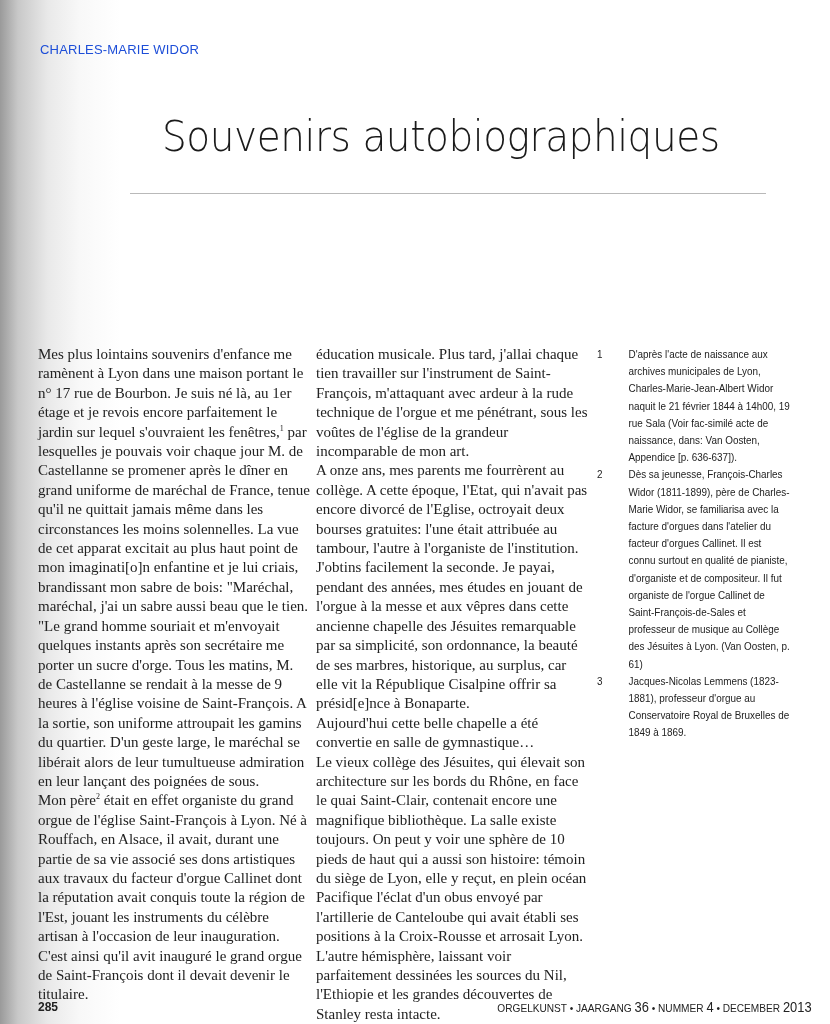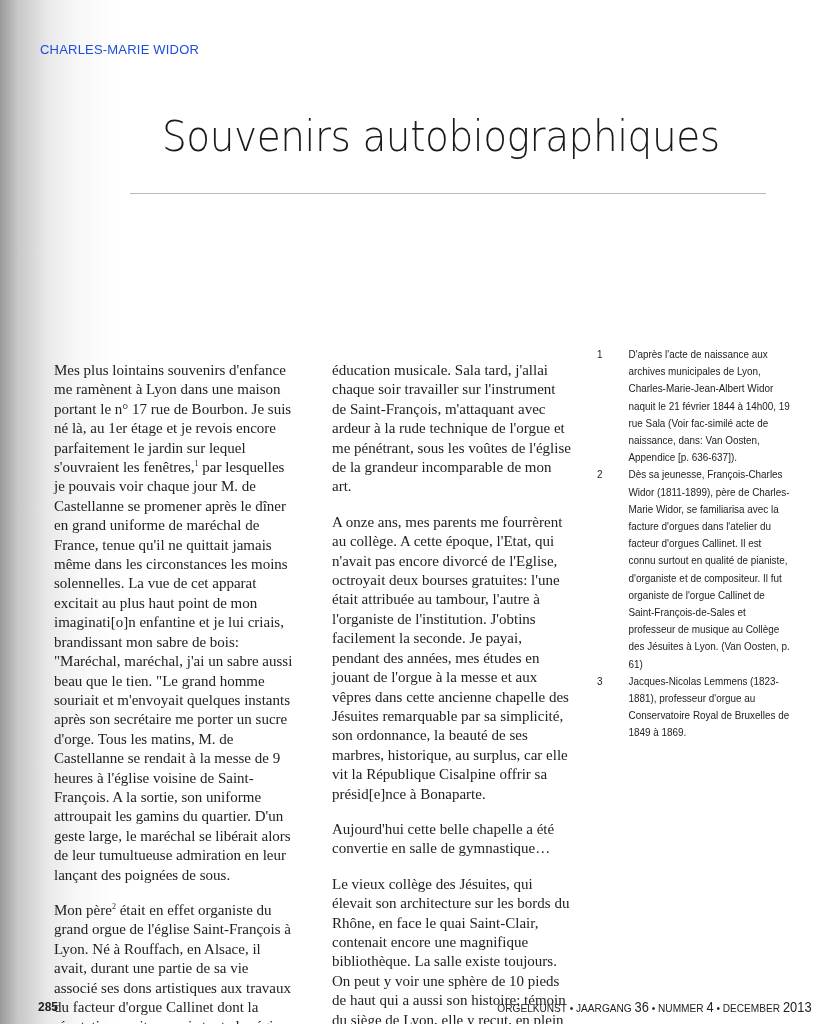--- a/index.html
+++ b/index.html
@@ -27,21 +27,21 @@
     transform: scaleX(0.93); transform-origin: left top;
   }
   .title-rule {
     position: absolute; left: 130px; top: 193px; width: 636px; height: 1px;
     background: #b9b9b9;
   }
   .col {
     position: absolute; top: 345px;
     font-size: 15px; line-height: 19.4px; color: #222;
   }
-  .col p { margin: 16px; }
+  .col p { margin: 0; }
   .col-1 { left: 38px; width: 272px; }
   .col-2 { left: 316px; width: 272px; }
   .notes {
     position: absolute; left: 597px; top: 346px; width: 215px;
     font-family: "Liberation Sans", sans-serif; font-size: 11px; line-height: 17.2px;
     color: #222;
     transform: scaleX(0.9); transform-origin: left top;
   }
   .note { display: flex; }
   .note-num { width: 35px; flex: none; }
@@ -68,21 +68,21 @@
 <h1 class="title" style="margin:0;">Souvenirs autobiographiques</h1>
 <div class="title-rule"></div>
 
 <div class="col col-1">
   <p><span>Mes plus lointains souvenirs d'enfance me ramènent à Lyon dans une maison portant le n° 17 rue de Bourbon. Je suis né là, au 1er étage et je revois encore parfaitement le jardin sur lequel s'ouvraient les fenêtres,</span><sup>1</sup><span> par lesquelles je pouvais voir chaque jour M. de Castellanne se promener après le dîner en grand uniforme de maréchal de France, tenue qu'il ne quittait jamais même dans les circonstances les moins solennelles. La vue de cet apparat excitait au plus haut point de mon imaginati[o]n enfantine et je lui criais, brandissant mon sabre de bois: "Maréchal, maréchal, j'ai un sabre aussi beau que le tien. "Le grand homme souriait et m'envoyait quelques instants après son secrétaire me porter un sucre d'orge. Tous les matins, M. de Castellanne se rendait à la messe de 9 heures à l'église voisine de Saint-François. A la sortie, son uniforme attroupait les gamins du quartier. D'un geste large, le maréchal se libérait alors de leur tumultueuse admiration en leur lançant des poignées de sous.</span></p>
   <p><span>Mon père</span><sup>2</sup><span> était en effet organiste du grand orgue de l'église Saint-François à Lyon. Né à Rouffach, en Alsace, il avait, durant une partie de sa vie associé ses dons artistiques aux travaux du facteur d'orgue Callinet dont la réputation avait conquis toute la région de l'Est, jouant les instruments du célèbre artisan à l'occasion de leur inauguration. C'est ainsi qu'il avit inauguré le grand orgue de Saint-François dont il devait devenir le titulaire.</span></p>
 
 </div>
 
 <div class="col col-2">
-  <p>éducation musicale. Sala tard, j'allai chaque soir travailler sur l'instrument de Saint-François, m'attaquant avec ardeur à la rude technique de l'orgue et me pénétrant, sous les voûtes de l'église de la grandeur incomparable de mon art.</p>
+  <p>éducation musicale. Plus tard, j'allai chaque tien travailler sur l'instrument de Saint-François, m'attaquant avec ardeur à la rude technique de l'orgue et me pénétrant, sous les voûtes de l'église de la grandeur incomparable de mon art.</p>
   <p>A onze ans, mes parents me fourrèrent au collège. A cette époque, l'Etat, qui n'avait pas encore divorcé de l'Eglise, octroyait deux bourses gratuites: l'une était attribuée au tambour, l'autre à l'organiste de l'institution. J'obtins facilement la seconde. Je payai, pendant des années, mes études en jouant de l'orgue à la messe et aux vêpres dans cette ancienne chapelle des Jésuites remarquable par sa simplicité, son ordonnance, la beauté de ses marbres, historique, au surplus, car elle vit la République Cisalpine offrir sa présid[e]nce à Bonaparte.</p>
   <p>Aujourd'hui cette belle chapelle a été convertie en salle de gymnastique…</p>
   <p>Le vieux collège des Jésuites, qui élevait son architecture sur les bords du Rhône, en face le quai Saint-Clair, contenait encore une magnifique bibliothèque. La salle existe toujours. On peut y voir une sphère de 10 pieds de haut qui a aussi son histoire: témoin du siège de Lyon, elle y reçut, en plein océan Pacifique l'éclat d'un obus envoyé par l'artillerie de Canteloube qui avait établi ses positions à la Croix-Rousse et arrosait Lyon. L'autre hémisphère, laissant voir parfaitement dessinées les sources du Nil, l'Ethiopie et les grandes découvertes de Stanley resta intacte.</p>
 
 </div>
 
 <div class="notes">
   <div class="note">
     <span class="note-num">1</span>
     <span class="note-text">D'après l'acte de naissance aux archives municipales de Lyon, Charles-Marie-Jean-Albert Widor naquit le 21 février 1844 à 14h00, 19 rue Sala (Voir fac-similé acte de naissance, dans: Van Oosten, Appendice [p. 636-637]).</span>

